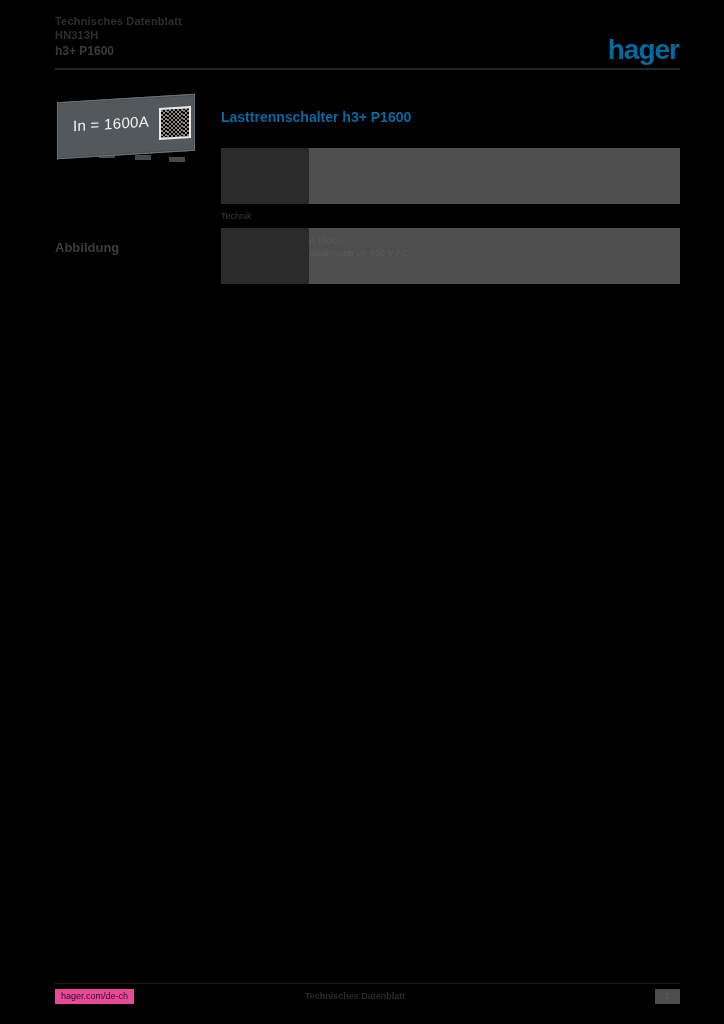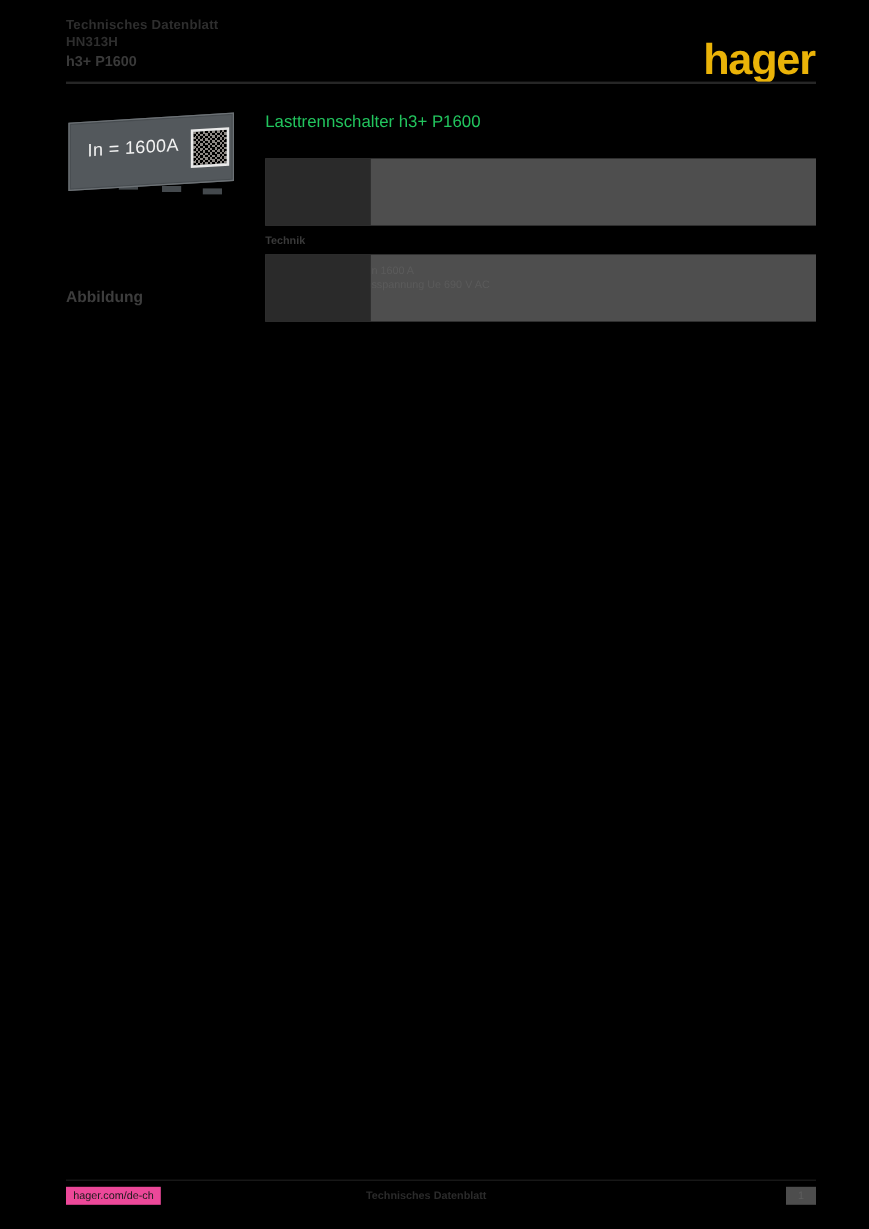--- a/index.html
+++ b/index.html
@@ -52,24 +52,24 @@
     width: 160px;
     font-size: 12px;
     line-height: 14px;
     color: #3a3a3a;
     font-weight: bold;
   }
   .brand-logo {
     position: absolute;
     right: 0;
     top: 22px;
-    font-size: 36px;
+    font-size: 28px;
     line-height: 28px;
     font-weight: bold;
-    color: #eab308;
+    color: #0369a1;
     letter-spacing: -1px;
   }
   .header-rule {
     position: absolute;
     left: 55px;
     top: 68px;
     width: 625px;
     height: 2px;
     background: #262626;
   }
@@ -138,23 +138,23 @@
   
   .content {
     position: absolute;
     left: 221px;
     top: 92px;
     width: 459px;
   }
   .content-title {
     font-size: 14px;
     line-height: 18px;
-    font-weight: normal;
-    color: #22c55e;
-    margin: 0 0 22px 0;
+    font-weight: bold;
+    color: #0369a1;
+    margin: 16px 0 22px 0;
   }
   .section-label {
     font-size: 10px;
     line-height: 13px;
     font-weight: bold;
     color: #333333;
     margin: 0 0 14px 0;
   }
   .block {
     position: relative;
@@ -175,21 +175,21 @@
     left: 0;
     top: 0;
     width: 88px;
     height: 100%;
     background: #2a2a2a;
   }
   .mid-label {
     font-size: 9px;
     line-height: 12px;
     color: #3a3a3a;
-    font-weight: bold;
+    font-weight: normal;
     margin: 6px 0 6px 0;
   }
 
   
   .footer-rule {
     position: absolute;
     left: 55px;
     top: 983px;
     width: 625px;
     height: 1px;

